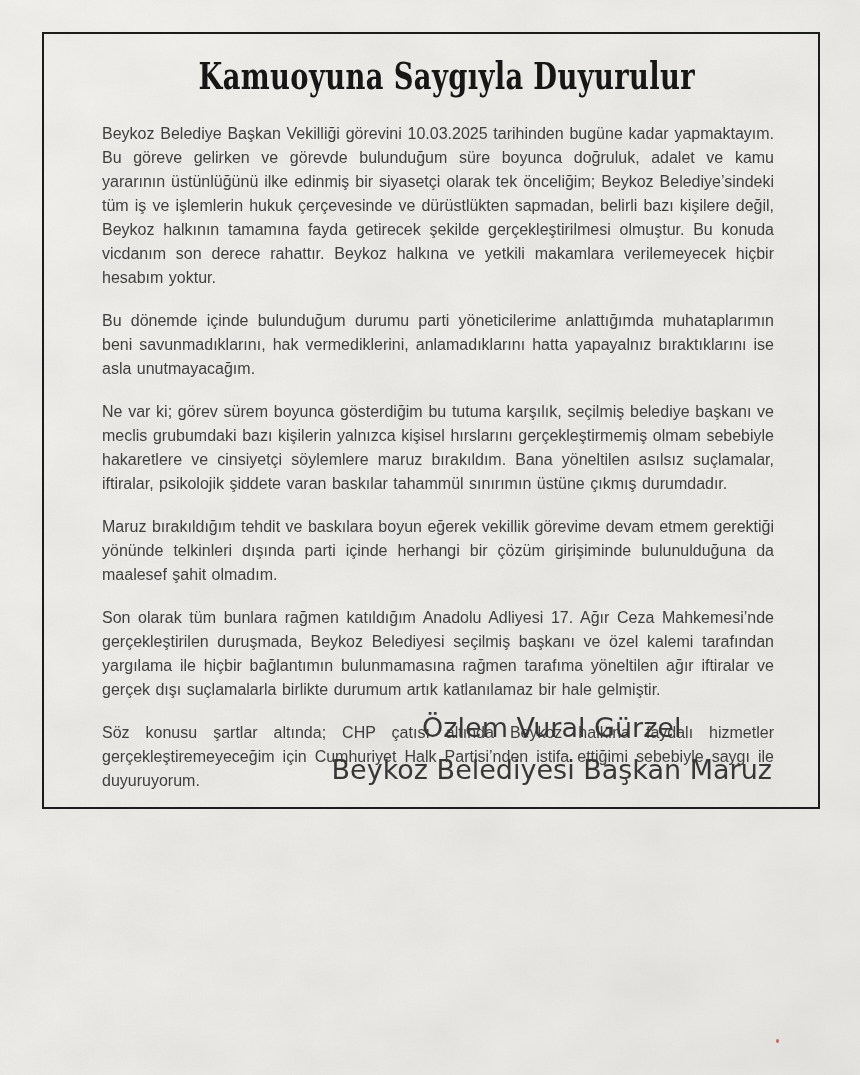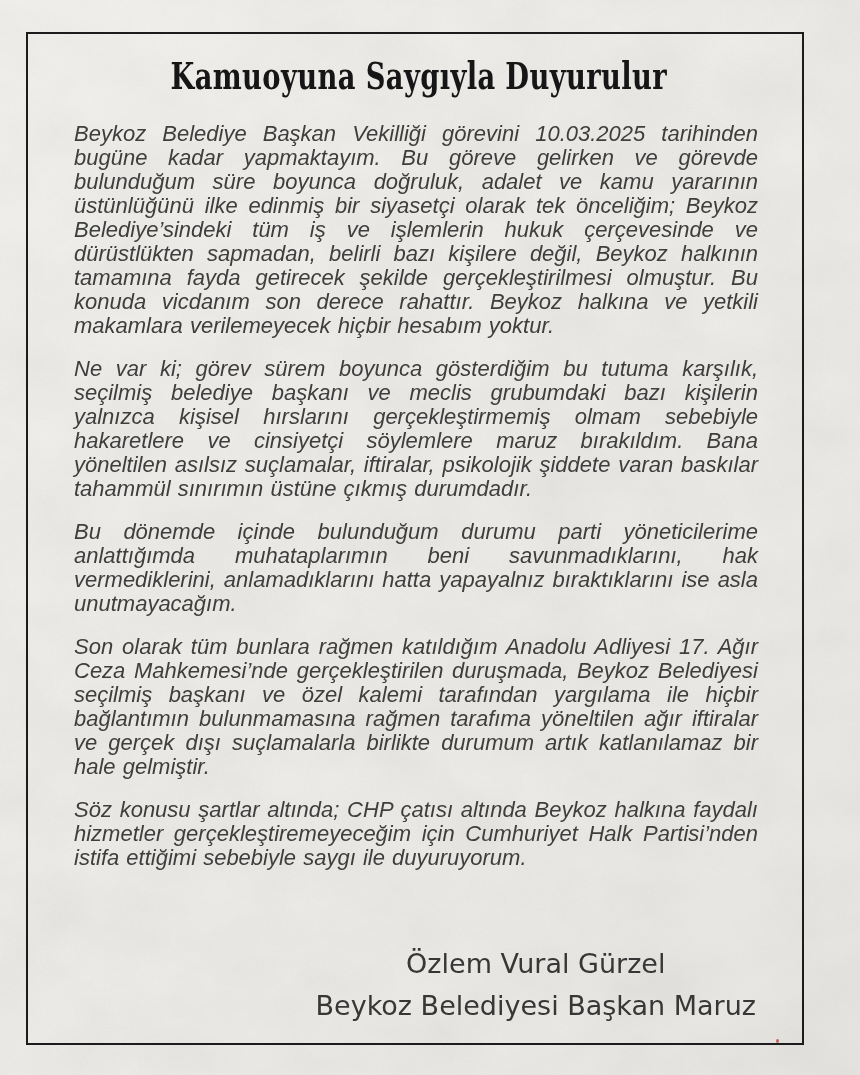--- a/index.html
+++ b/index.html
@@ -16,51 +16,50 @@
     background:var(--paper);
     font-family:"Liberation Sans",sans-serif;
     overflow:hidden;
   }
   .texture{
     position:absolute;left:0;top:0;width:860px;height:1075px;
     z-index:0;pointer-events:none;
   }
   .frame{
     position:absolute;
-    left:26px;top:32px;
-    width:778px;height:1013px;
+    left:42px;top:32px;
+    width:778px;height:777px;
     border:2px solid var(--border);
-    padding:14px 44px 0 46px;
+    padding:14px 44px 0 58px;
     z-index:1;
   }
   .doc-title{
     text-align:center;
     margin-top:4px;
     margin-bottom:22px;
     line-height:1.25;
     white-space:nowrap;
   }
   .doc-title .squeeze{
     display:inline-block;
     transform:scaleX(0.72);
     transform-origin:50% 50%;
     font-family:"DejaVu Serif",serif;
     font-weight:bold;
     font-size:38px;
     letter-spacing:0.5px;
     color:var(--title-ink);
   }
   .body-text p{
-    font-size:22px;
+    font-size:16px;
     line-height:24px;
     color:var(--ink);
     text-align:justify;
     margin:0 0 19px 0;
     word-spacing:1px;
-    font-style:italic;
   }
   .signature{
     position:absolute;
     right:46px;
     bottom:16px;
     text-align:center;
     font-family:"DejaVu Sans",sans-serif;
     color:#373737;
   }
   .signature .sig-name{
@@ -113,22 +112,23 @@
 </svg>
 
 <div class="frame">
 
   <h1 class="doc-title">
     <span class="squeeze">Kamuoyuna Saygıyla Duyurulur</span>
   </h1>
 
   <div class="body-text">
     <p>Beykoz Belediye Başkan Vekilliği görevini 10.03.2025 tarihinden bugüne kadar yapmaktayım. Bu göreve gelirken ve görevde bulunduğum süre boyunca doğruluk, adalet ve kamu yararının üstünlüğünü ilke edinmiş bir siyasetçi olarak tek önceliğim; Beykoz Belediye’sindeki tüm iş ve işlemlerin hukuk çerçevesinde ve dürüstlükten sapmadan, belirli bazı kişilere değil, Beykoz halkının tamamına fayda getirecek şekilde gerçekleştirilmesi olmuştur. Bu konuda vicdanım son derece rahattır. Beykoz halkına ve yetkili makamlara verilemeyecek hiçbir hesabım yoktur.</p>
+    <p>Bu dönemde içinde bulunduğum durumu parti yöneticilerime anlattığımda muhataplarımın beni savunmadıklarını, hak vermediklerini, anlamadıklarını hatta yapayalnız bıraktıklarını ise asla unutmayacağım.</p>
     <p>Ne var ki; görev sürem boyunca gösterdiğim bu tutuma karşılık, seçilmiş belediye başkanı ve meclis grubumdaki bazı kişilerin yalnızca kişisel hırslarını gerçekleştirmemiş olmam sebebiyle hakaretlere ve cinsiyetçi söylemlere maruz bırakıldım. Bana yöneltilen asılsız suçlamalar, iftiralar, psikolojik şiddete varan baskılar tahammül sınırımın üstüne çıkmış durumdadır.</p>
-    <p>Bu dönemde içinde bulunduğum durumu parti yöneticilerime anlattığımda muhataplarımın beni savunmadıklarını, hak vermediklerini, anlamadıklarını hatta yapayalnız bıraktıklarını ise asla unutmayacağım.</p>
+    <p>Maruz bırakıldığım tehdit ve baskılara boyun eğerek vekillik görevime devam etmem gerektiği yönünde telkinleri dışında parti içinde herhangi bir çözüm girişiminde bulunulduğuna da maalesef şahit olmadım.</p>
     <p>Son olarak tüm bunlara rağmen katıldığım Anadolu Adliyesi 17. Ağır Ceza Mahkemesi’nde gerçekleştirilen duruşmada, Beykoz Belediyesi seçilmiş başkanı ve özel kalemi tarafından yargılama ile hiçbir bağlantımın bulunmamasına rağmen tarafıma yöneltilen ağır iftiralar ve gerçek dışı suçlamalarla birlikte durumum artık katlanılamaz bir hale gelmiştir.</p>
     <p>Söz konusu şartlar altında; CHP çatısı altında Beykoz halkına faydalı hizmetler gerçekleştiremeyeceğim için Cumhuriyet Halk Partisi’nden istifa ettiğimi sebebiyle saygı ile duyuruyorum.</p>
   </div>
 
   <div class="signature">
     <div class="sig-name">Özlem Vural Gürzel</div>
     <div class="sig-title">Beykoz Belediyesi Başkan Maruz</div>
   </div>
 
 </div>

